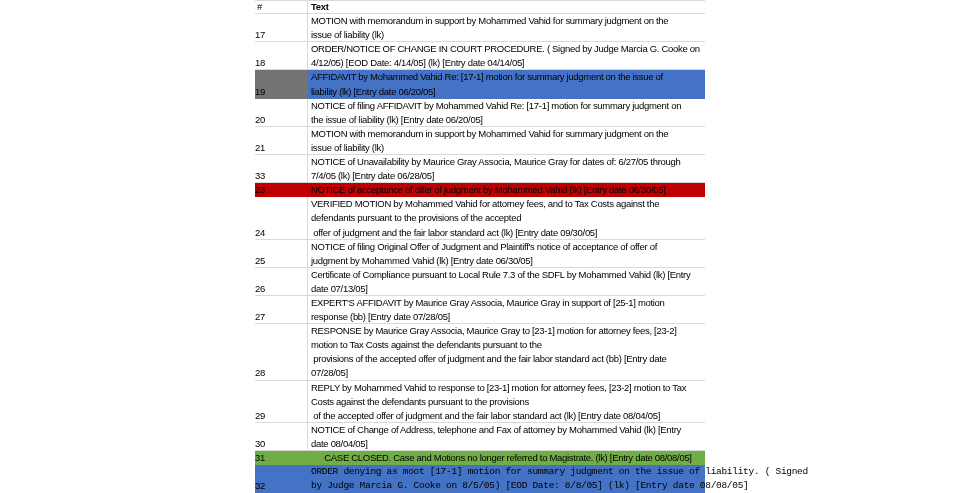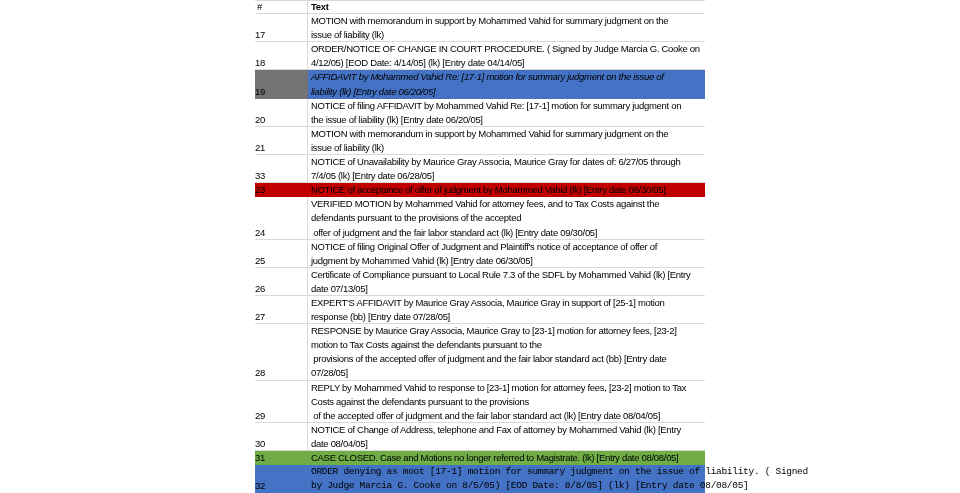--- a/index.html
+++ b/index.html
@@ -73,21 +73,21 @@
           <td class="txt">MOTION with memorandum in support by Mohammed Vahid for summary judgment on the
 issue of liability (lk)</td>
         </tr>
         <tr>
           <td class="num">18</td>
           <td class="txt">ORDER/NOTICE OF CHANGE IN COURT PROCEDURE. ( Signed by Judge Marcia G. Cooke on
 4/12/05) [EOD Date: 4/14/05] (lk) [Entry date 04/14/05]</td>
         </tr>
         <tr class="hl">
           <td class="num" style="background: #737373;">19</td>
-          <td class="txt" style="background: rgb(68, 114, 196); font-style: italic;">AFFIDAVIT by Mohammed Vahid Re: [17-1] motion for summary judgment on the issue of
+          <td class="txt" style="background: rgb(68, 114, 196);">AFFIDAVIT by Mohammed Vahid Re: [17-1] motion for summary judgment on the issue of
 liability (lk) [Entry date 06/20/05]</td>
         </tr>
         <tr>
           <td class="num">20</td>
           <td class="txt">NOTICE of filing AFFIDAVIT by Mohammed Vahid Re: [17-1] motion for summary judgment on
 the issue of liability (lk) [Entry date 06/20/05]</td>
         </tr>
         <tr>
           <td class="num">21</td>
           <td class="txt">MOTION with memorandum in support by Mohammed Vahid for summary judgment on the
@@ -136,21 +136,21 @@
 Costs against the defendants pursuant to the provisions
  of the accepted offer of judgment and the fair labor standard act (lk) [Entry date 08/04/05]</td>
         </tr>
         <tr>
           <td class="num">30</td>
           <td class="txt">NOTICE of Change of Address, telephone and Fax of attorney by Mohammed Vahid (lk) [Entry
 date 08/04/05]</td>
         </tr>
         <tr class="hl">
           <td class="num" style="background: rgb(112, 173, 71);">31</td>
-          <td class="txt" style="background: rgb(112, 173, 71);">CASE CLOSED. Case and Motions no longer referred to Magistrate. (lk) [Entry date 08/08/05]</td>
+          <td class="txt" style="background: rgb(112, 173, 71); text-align: center;">CASE CLOSED. Case and Motions no longer referred to Magistrate. (lk) [Entry date 08/08/05]</td>
         </tr>
         <tr class="hl">
           <td class="num" style="background: rgb(68, 114, 196);">32</td>
           <td class="txt" style="background: rgb(68, 114, 196); font-family: Liberation Mono, monospace;">ORDER denying as moot [17-1] motion for summary judgment on the issue of liability. ( Signed
 by Judge Marcia G. Cooke on 8/5/05) [EOD Date: 8/8/05] (lk) [Entry date 08/08/05]</td>
         </tr>
       </tbody>
   </table>
 </div>
 

